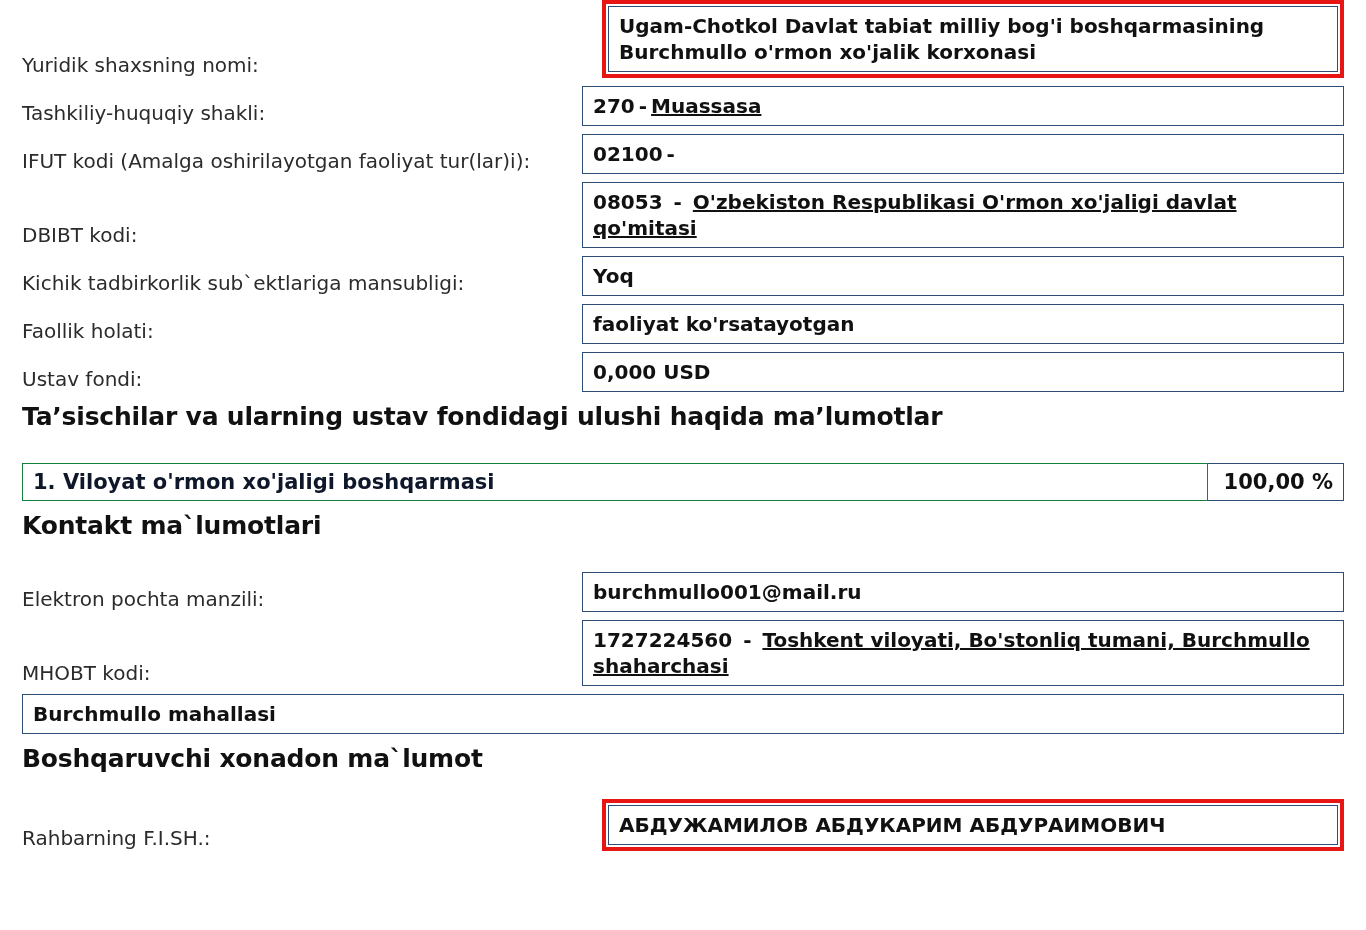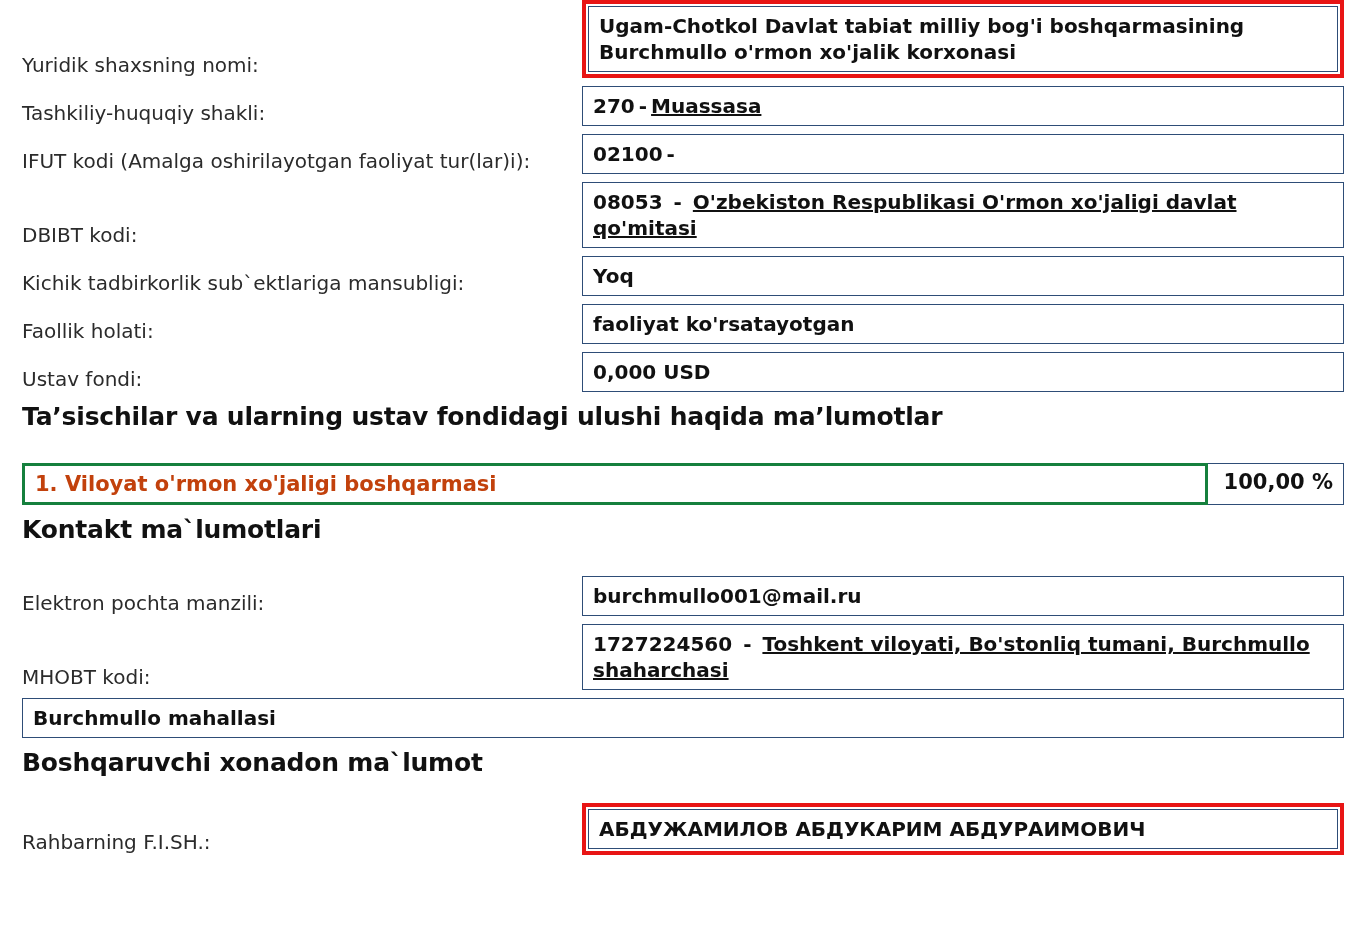--- a/index.html
+++ b/index.html
@@ -70,20 +70,21 @@
     text-decoration: underline;
     color: #111111;
   }
   
   .highlight {
     border: 4px solid #e81515;
     padding: 2px;
     box-sizing: border-box;
     flex: 1 1 auto;
     display: flex;
+    margin-left: 20px;
   }
   .highlight > .value-box {
     border: 1px solid #2e4d77;
     width: 100%;
   }
   
   .section-title {
     font-size: 25px;
     font-weight: bold;
     color: #111111;
@@ -91,26 +92,26 @@
     letter-spacing: -0.2px;
   }
   
   .founder-row {
     display: flex;
     width: 100%;
     margin-bottom: 4px;
   }
   .founder-name {
     flex: 1 1 auto;
-    border: 3px solid #15803d;
+    border: 1px solid #15803d;
     font-size: 21px;
     font-weight: bold;
     padding: 6px 10px;
     box-sizing: border-box;
-    color: #c2410c;
+    color: #0f172a;
   }
   .founder-share {
     flex: 0 0 136px;
     border: 1px solid #2e4d77;
     border-left: none;
     font-size: 21px;
     font-weight: bold;
     padding: 6px 10px;
     box-sizing: border-box;
     text-align: right;

